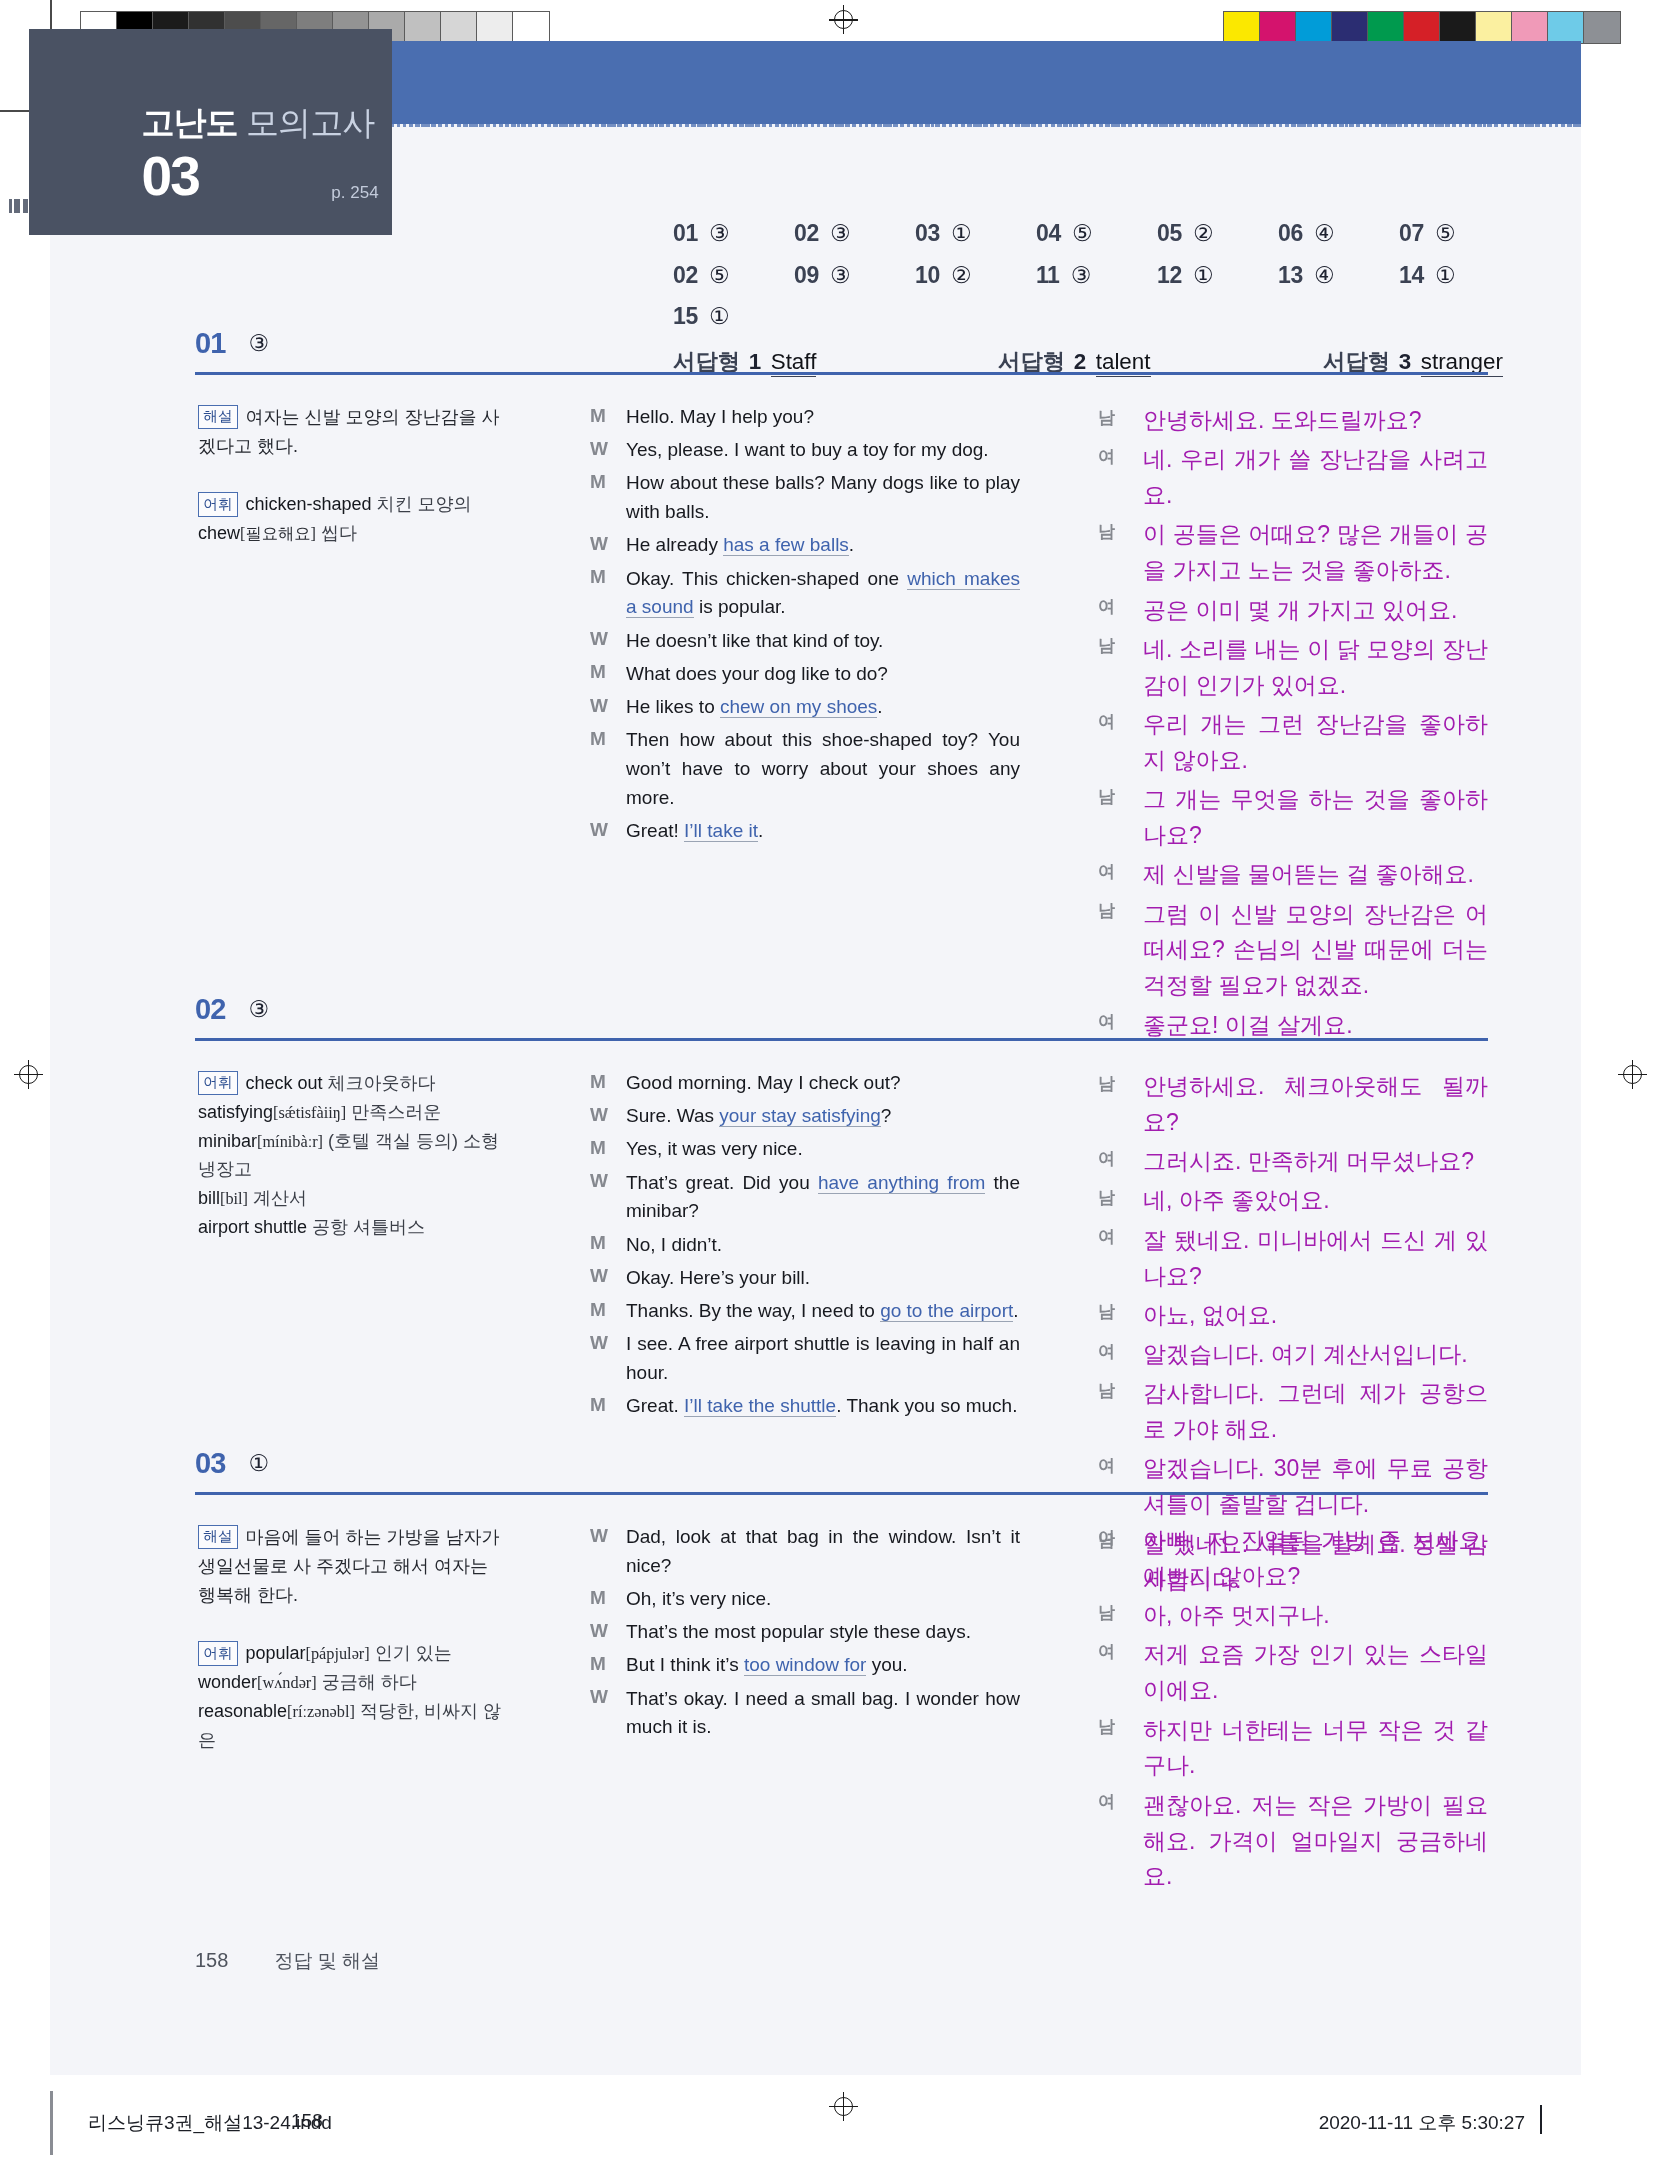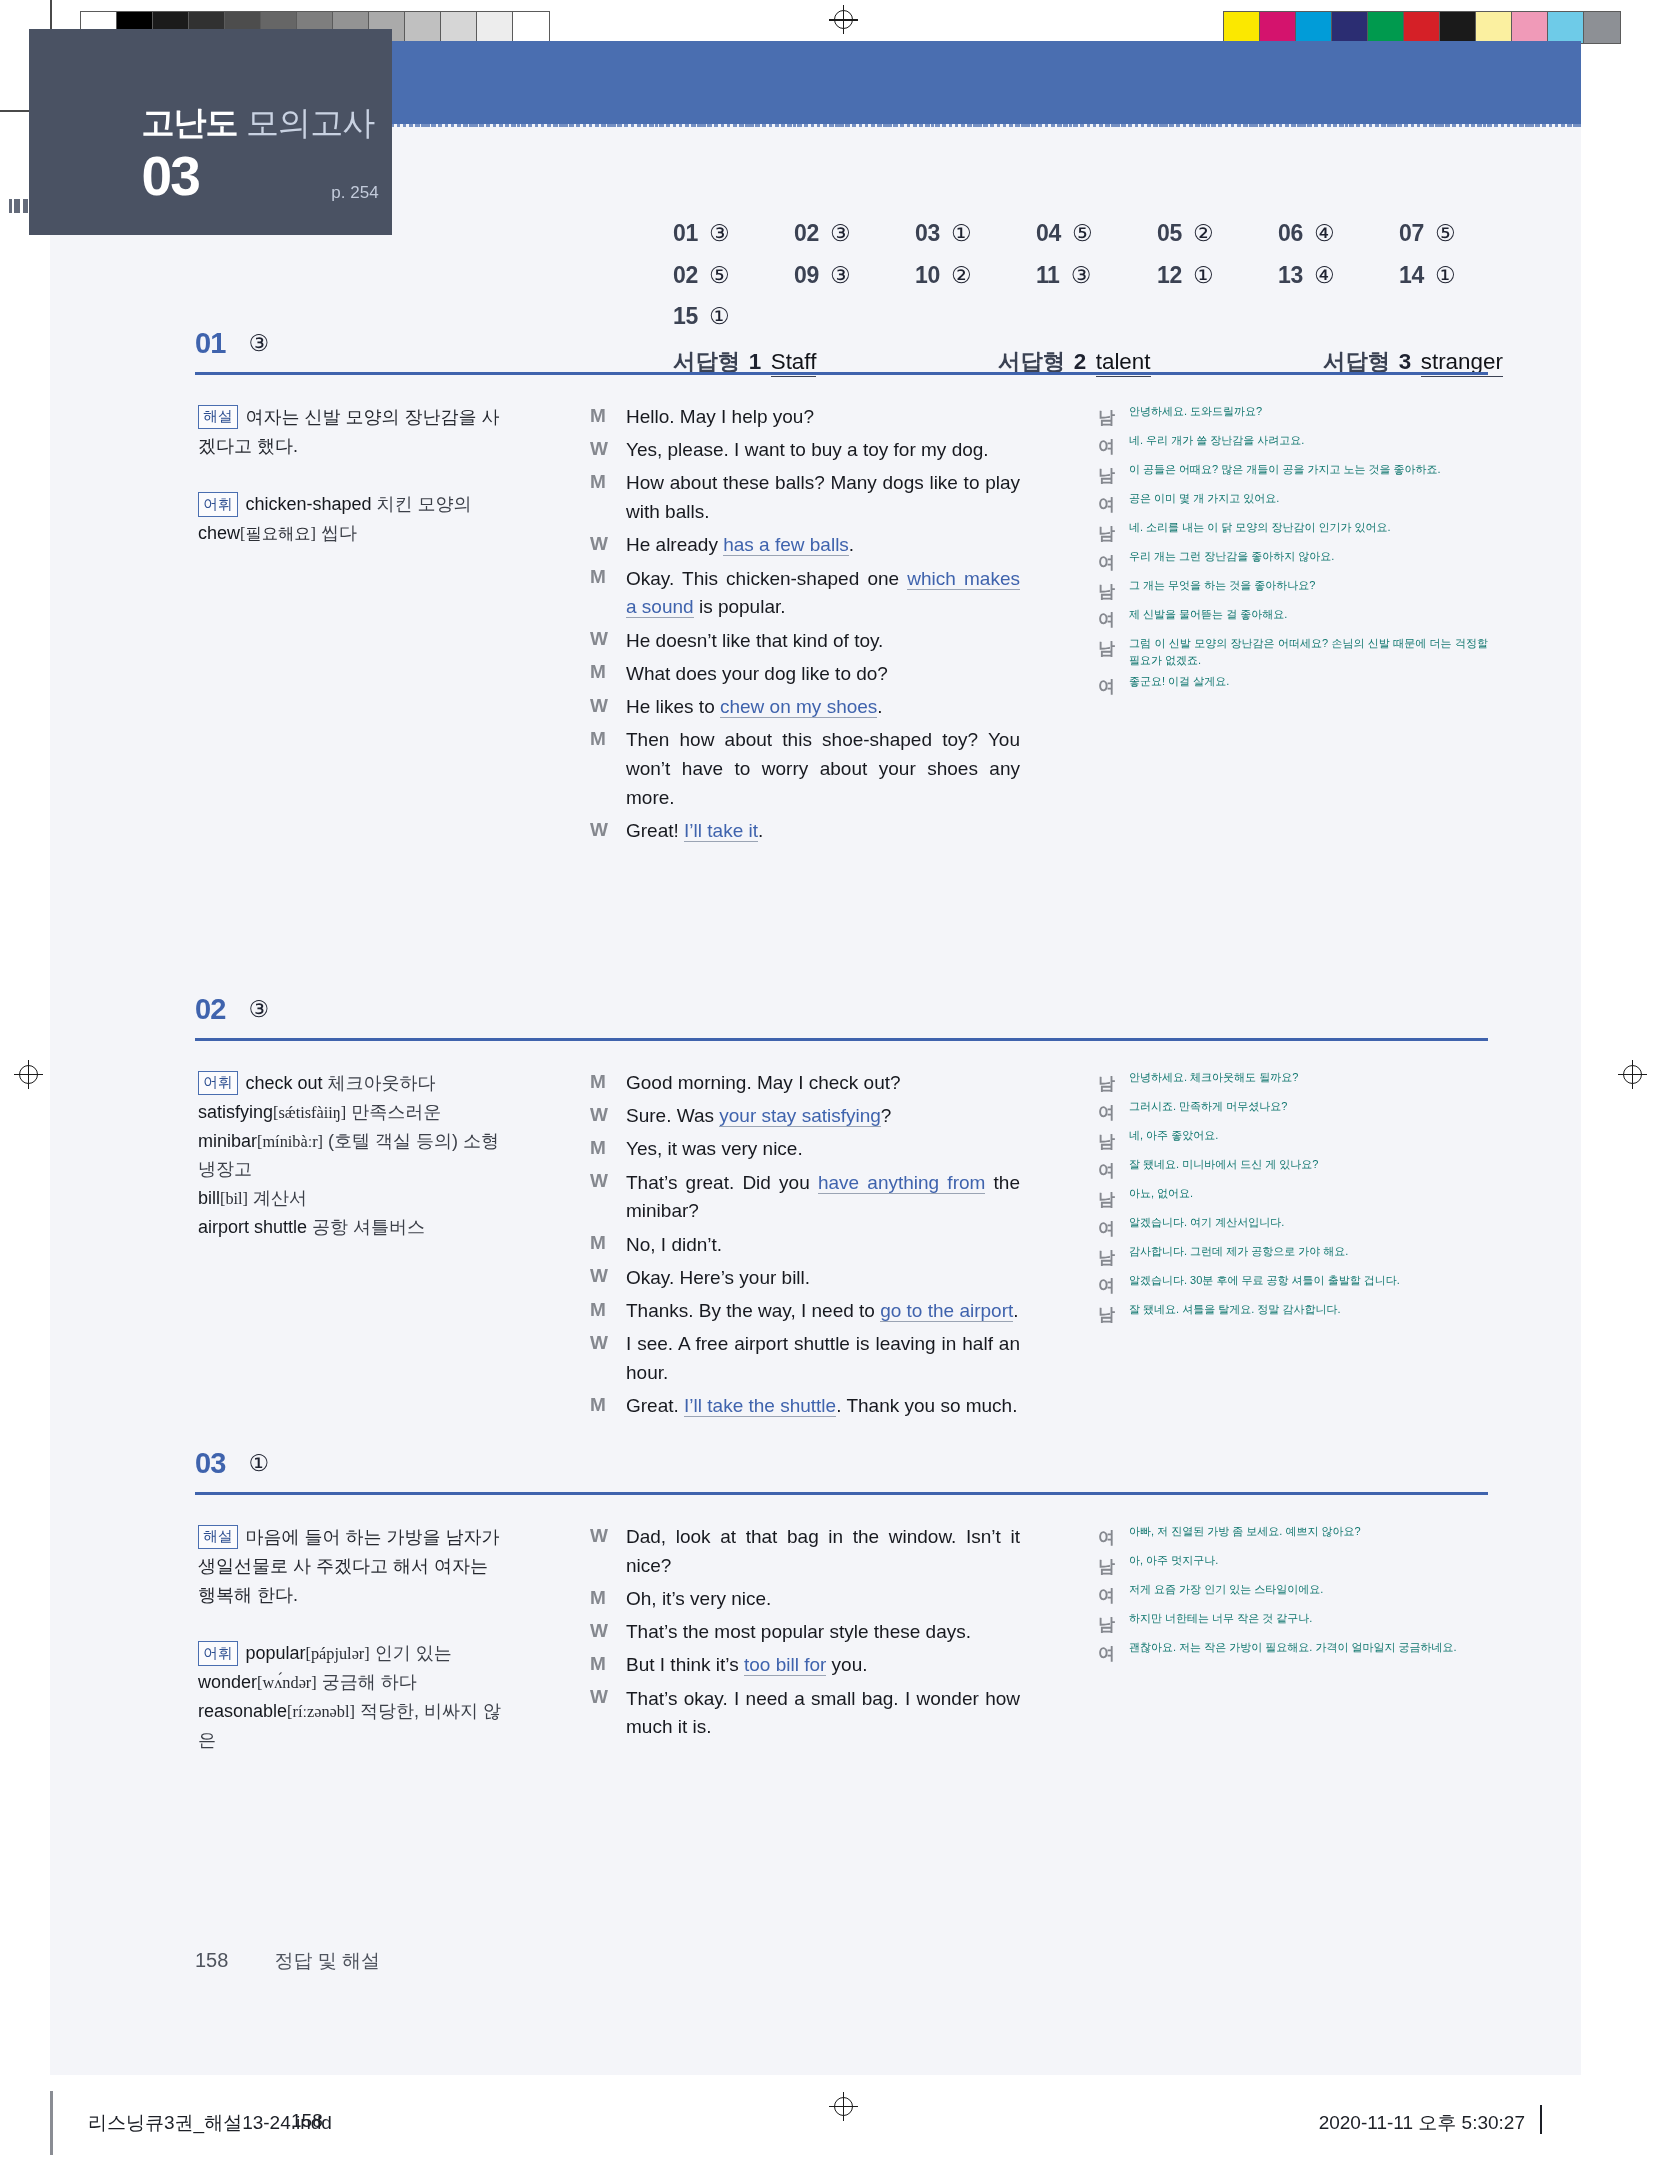--- a/index.html
+++ b/index.html
@@ -120,21 +120,21 @@
     text-align:justify; text-justify:inter-word; hyphens:none;
   }
   .u { color:#3f63ad; border-bottom:1.3px solid #9aa4b4; }
 
   
   .kline { display:flex; margin-bottom:3.4px; }
   .kspk {
     width:31px; flex:0 0 31px; font-size:17px; font-weight:bold;
     color:#85888f; padding-top:2.6px;
   }
-  .kutt { flex:1; font-size:11px; line-height:1.56; color:#0f766e; text-align:justify; }
+  .kutt { flex:1; font-size:23px; line-height:1.56; color:#a21caf; text-align:justify;margin-left:14px; }
 
   
   #page-footer { position:absolute; left:145px; top:1895px; display:flex; align-items:baseline; }
   #folio-number { font-size:20px; color:#4f545e; }
   #folio-label { font-size:19px; color:#4f545e; margin-left:46px; }
 
   #slug-bar { position:absolute; top:2091px; left:50px; width:1583px; height:64px; }
   #slug-rule { position:absolute; top:0; left:0; width:3.4px; height:64px; background:#8a8d94; }
   #slug-file { position:absolute; top:19px; left:38px; font-size:19px; color:#1c1f26; }
   #slug-page { position:absolute; top:19px; left:241px; font-size:19px; color:#1c1f26; }
@@ -494,21 +494,21 @@
           <div class="line">
             <div class="spk">M</div>
             <div class="utt"><span>Oh, it’s very nice.</span></div>
           </div>
           <div class="line">
             <div class="spk">W</div>
             <div class="utt"><span>That’s the most popular style these days.</span></div>
           </div>
           <div class="line">
             <div class="spk">M</div>
-            <div class="utt"><span>But I think it’s </span><span class="u">too bill for</span><span> you.</span></div>
+            <div class="utt"><span>But I think it’s </span><span class="u">too window for</span><span> you.</span></div>
           </div>
           <div class="line">
             <div class="spk">W</div>
             <div class="utt"><span>That’s okay. I need a small bag. I wonder how much it is.</span></div>
           </div>
         </div>
         <div class="col-trans">
           <div class="kline">
             <div class="kspk">여</div>
             <div class="kutt">아빠, 저 진열된 가방 좀 보세요. 예쁘지 않아요?</div>

